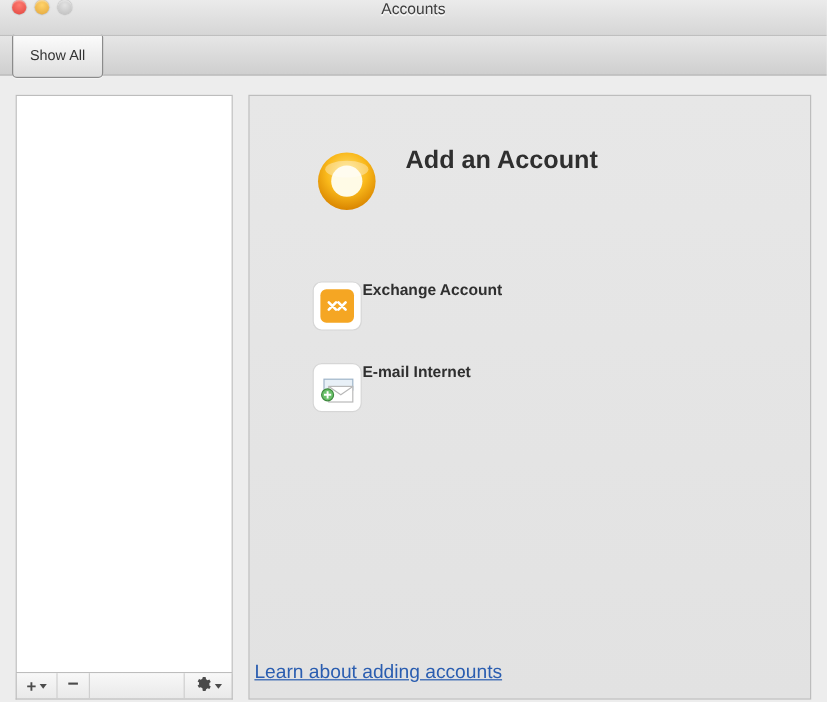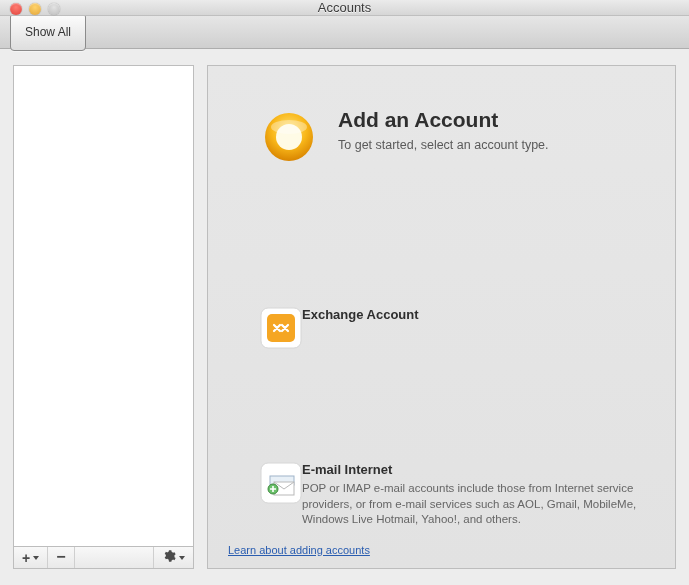--- a/index.html
+++ b/index.html
@@ -6,25 +6,25 @@
     body {
       width: 689px;
       height: 585px;
       font-family: "Lucida Grande", "Helvetica Neue", Arial, sans-serif;
       background: #ededed;
       font-size: 13px;
       color: #333;
       overflow: hidden;
     }
     .titlebar {
-      height: 16px;
+      height: 30px;
       background: linear-gradient(#ebebeb, #d6d6d6);
       border-bottom: 1px solid #bfbfbf;
       display: flex;
-      align-items: flex-end;
+      align-items: flex-start;
       position: relative;
     }
     .traffic-lights {
       display: flex;
       gap: 7px;
       margin-left: 10px;
     }
     .traffic-lights .dot {
       width: 12px; height: 12px; border-radius: 50%;
       box-shadow: inset 0 1px 1px rgba(255,255,255,0.4), 0 0 1px rgba(0,0,0,0.5);
@@ -103,21 +103,20 @@
       border-left: 1px solid #cfcfcf;
     }
     .right-pane {
       flex: 1;
       background: linear-gradient(#e7e7e7, #e2e2e2);
       border: 1px solid #bdbdbd;
       padding: 42px 30px 14px 30px;
       display: flex;
       flex-direction: column;
       position: relative;
-      justify-content: space-between;
     }
     .hero {
       display: flex;
       align-items: flex-start;
       gap: 20px;
       margin-left: 22px;
       margin-bottom: 54px;
     }
     .hero-icon {
       width: 58px; height: 58px;
@@ -157,22 +156,22 @@
       margin-bottom: 4px;
     }
     .option-desc {
       font-size: 11.5px;
       color: #666;
       line-height: 1.35;
     }
     .learn-link {
       position: absolute;
       bottom: 12px;
-      left: 20px;
-      font-size: 11px;
+      left: 4px;
+      font-size: 16px;
       color: #2a5db0;
       text-decoration: underline;
       cursor: pointer;
     }
     .chev-down {
       display: inline-block;
       width: 0; height: 0;
       border-left: 3.5px solid transparent;
       border-right: 3.5px solid transparent;
       border-top: 4px solid #4b4b4b;
@@ -234,21 +233,20 @@
               <stop offset="100%" stop-color="#d98500"></stop>
             </radialGradient>
           </defs>
           <circle cx="28" cy="28" r="24" fill="url(#og1)"></circle>
           <circle cx="28" cy="28" r="13" fill="#fffbe6"></circle>
           <ellipse cx="28" cy="18" rx="18" ry="7" fill="rgba(255,255,255,0.35)"></ellipse>
         </svg>
       </div>
       <div>
         <div class="hero-title">Add an Account</div>
-        <div class="hero-sub">To get started, select an account type.</div>
       </div>
     </div>
 
     <div class="option">
       <div class="option-icon">
         <svg width="42" height="42" viewBox="0 0 42 42">
           <rect x="1" y="1" width="40" height="40" rx="7" fill="#fff" stroke="#d6d6d6"></rect>
           <rect x="7" y="7" width="28" height="28" rx="5" fill="#f5a623"></rect>
           <path d="M14 24 l6 -6 m-6 0 l6 6 M22 24 l6 -6 m-6 0 l6 6" stroke="#fff" stroke-width="2.2" stroke-linecap="round" fill="none"></path>
         </svg>
@@ -264,20 +262,19 @@
           <rect x="1" y="1" width="40" height="40" rx="7" fill="#fff" stroke="#d6d6d6"></rect>
           <rect x="10" y="14" width="24" height="9" fill="#e8f0f7" stroke="#9fb4c9"></rect>
           <rect x="14" y="20" width="20" height="13" fill="#fff" stroke="#b9b9b9"></rect>
           <path d="M14 20 l10 7 l10 -7" fill="none" stroke="#b9b9b9"></path>
           <circle cx="13" cy="27" r="5" fill="#6ac06a" stroke="#3f8a3f"></circle>
           <path d="M13 24 v6 M10 27 h6" stroke="#fff" stroke-width="1.6"></path>
         </svg>
       </div>
       <div>
         <div class="option-title">E-mail Internet</div>
-        <div class="option-desc">POP or IMAP e-mail accounts include those from Internet service providers, or from e-mail services such as AOL, Gmail, MobileMe, Windows Live Hotmail, Yahoo!, and others.</div>
       </div>
     </div>
 
     <a class="learn-link">Learn about adding accounts</a>
   </div>
 
 </div>
 
 </body></html>

